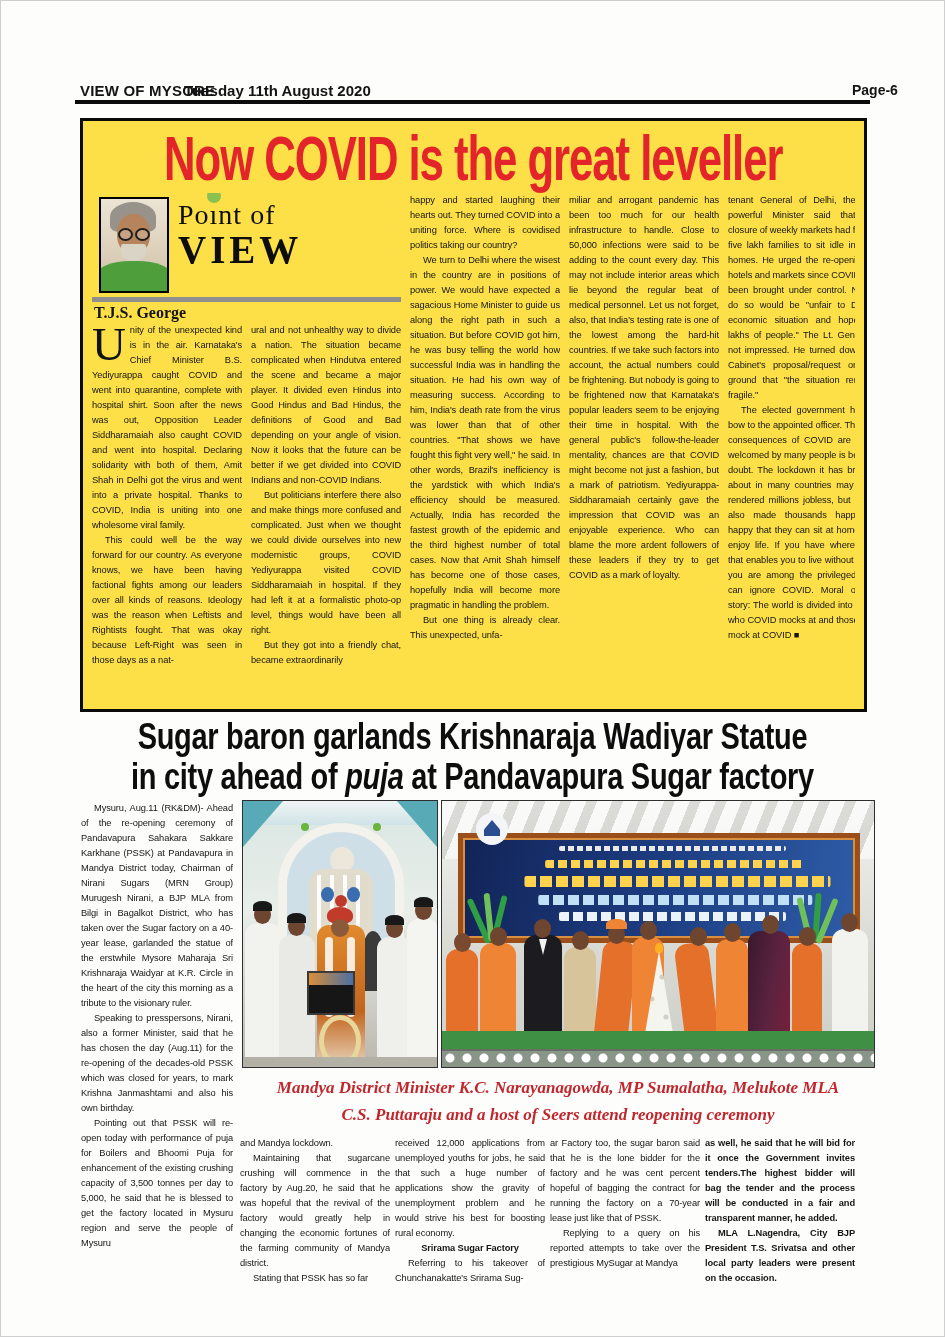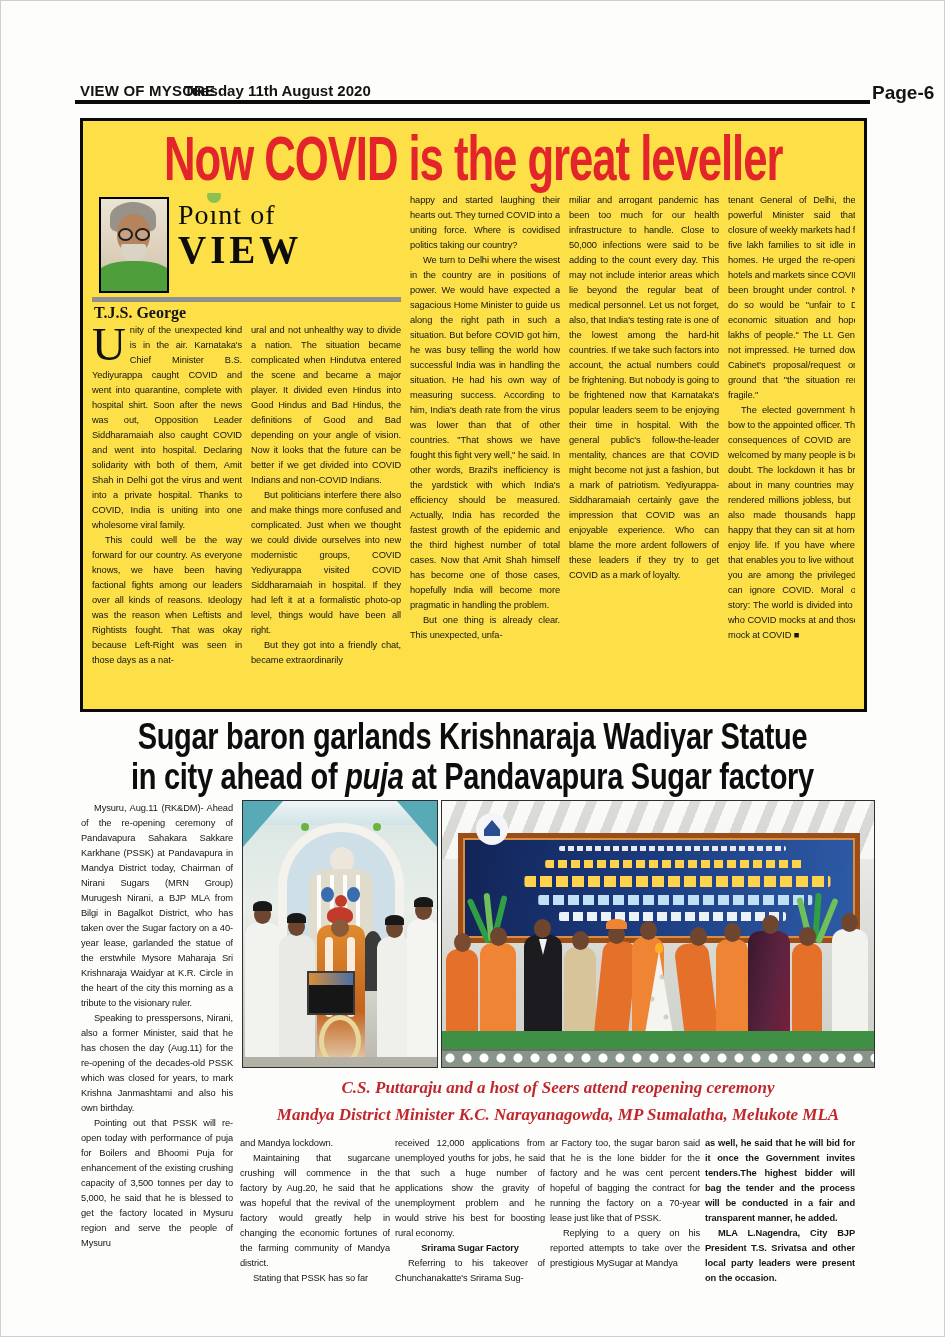--- a/index.html
+++ b/index.html
@@ -2,21 +2,21 @@
 <html><head>
 <meta charset="utf-8">
 <style>
   html,body{margin:0;padding:0;background:#e9e9e9;}
   .page{position:relative;width:945px;height:1337px;margin:0 auto;background:#fdfdfc;
         font-family:"Liberation Sans",sans-serif;color:#141414;overflow:hidden;
         box-shadow:0 0 0 1px #cfcfcf inset;}
   
   .mast{position:absolute;left:80px;top:82px;font-size:15px;font-weight:bold;letter-spacing:.2px;}
   .hdate{position:absolute;left:184px;top:82px;font-size:15px;font-weight:bold;}
-  .hpage{position:absolute;left:872px;top:82px;font-size:19px;font-weight:bold;}
+  .hpage{position:absolute;left:852px;top:82px;font-size:14px;font-weight:bold;}
   .hrule{position:absolute;left:75px;top:100px;width:795px;height:4px;background:#0a0a0a;}
   
   .a1box{position:absolute;left:80px;top:118px;width:787px;height:594px;border:3px solid #0a0a0a;
          box-sizing:border-box;background:#fde047;}
   .a1head{position:absolute;left:0;right:0;top:2px;height:66px;text-align:center;overflow:visible;}
   .a1head span{display:inline-block;font-weight:bold;font-size:42px;color:#e3252b;
                letter-spacing:-1px;transform:scale(1.04,1.5);transform-origin:center top;white-space:nowrap;}
   .a1cols{position:absolute;left:9px;right:9px;top:72px;bottom:6px;display:flex;gap:9px;overflow:hidden;}
   .a1left{width:309px;flex:none;display:flex;flex-direction:column;}
   .col{width:150px;flex:none;overflow:hidden;}
@@ -266,22 +266,22 @@
 
     <i class="rp-flame"></i>
     <i class="rp-lamp"></i>
 
     <i class="rp-carpet"></i>
     <i class="rp-front"></i>
     <i class="rp-flowers"></i>
   </div>
 
   <div class="caption">
+    <div>Mandya District Minister K.C. Narayanagowda, MP Sumalatha, Melukote MLA</div>
     <div>C.S. Puttaraju and a host of Seers attend reopening ceremony</div>
-    <div>Mandya District Minister K.C. Narayanagowda, MP Sumalatha, Melukote MLA</div>
   </div>
 
   <div class="bcol bc1 body">
       <p class="cont">and Mandya lockdown.</p>
       <p class="ind">Maintaining that sugarcane crushing will commence in the factory by Aug.20, he said that he was hopeful that the revival of the factory would greatly help in changing the economic fortunes of the farming community of Mandya district.</p>
       <p class="ind">Stating that PSSK has so far</p>
     </div>
   <div class="bcol bc2 body">
       <p class="cont">received 12,000 applications from unemployed youths for jobs, he said that such a huge number of applications show the gravity of unemployment problem and he would strive his best for boosting rural economy.</p>
       <p class="subhead">Srirama Sugar Factory</p>

